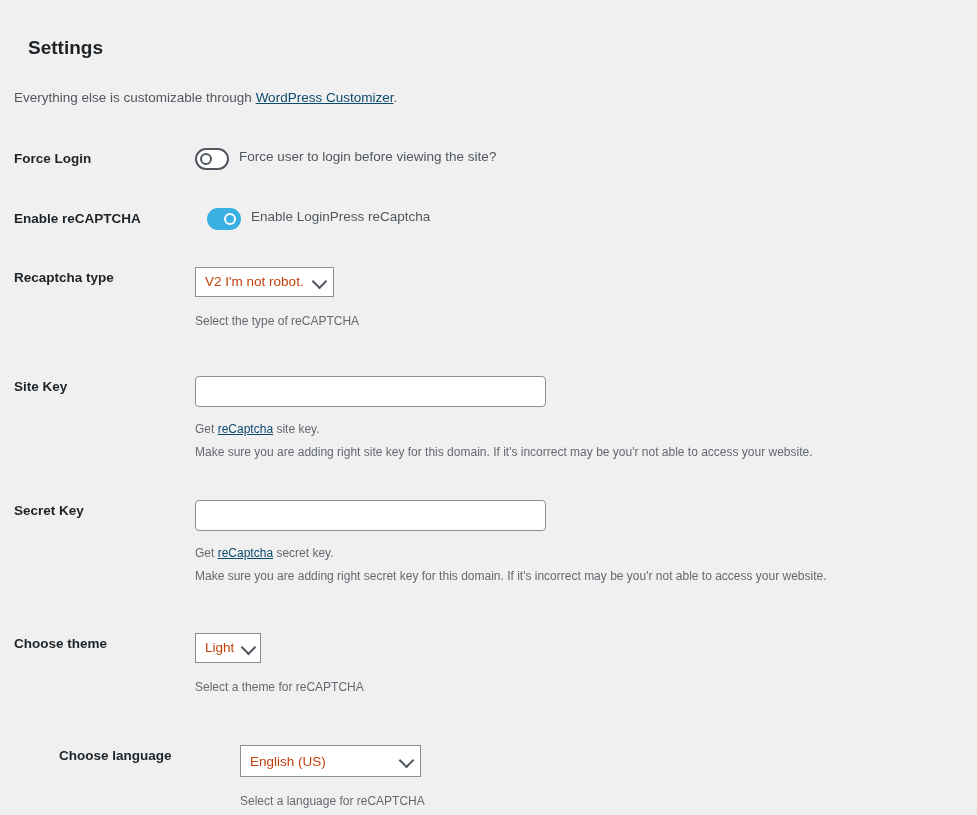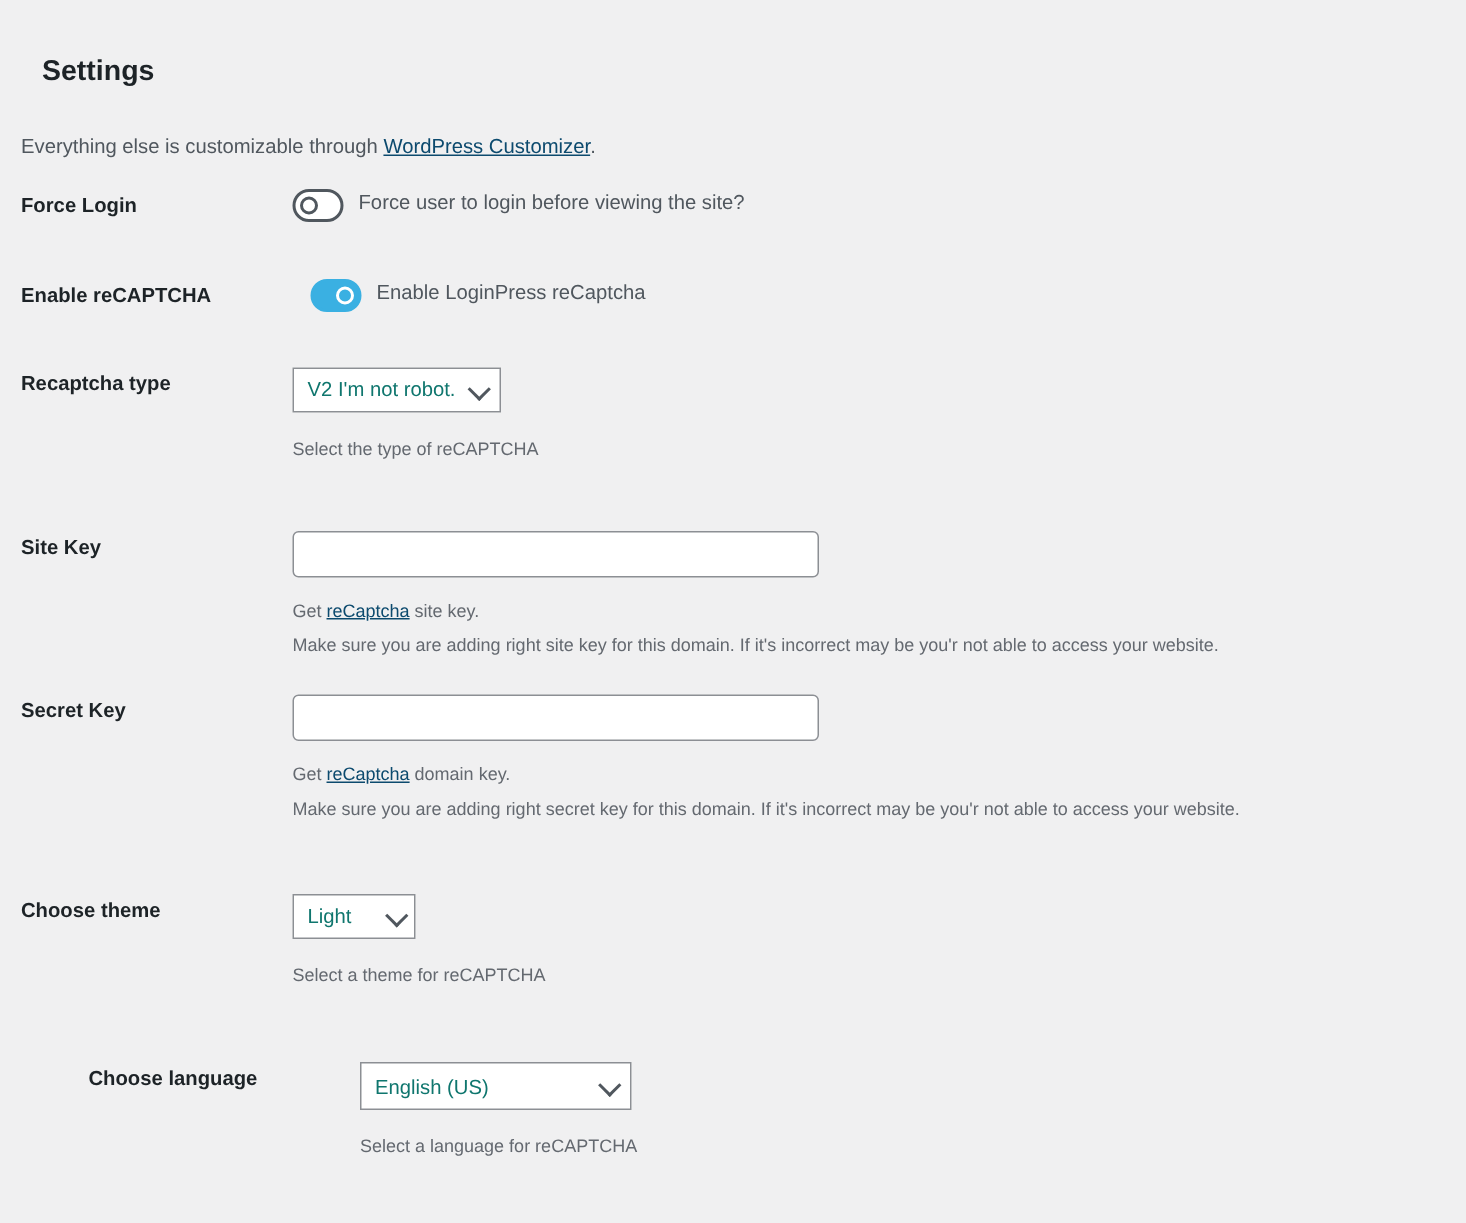--- a/index.html
+++ b/index.html
@@ -57,25 +57,25 @@
     color: #1d2327;
     line-height: 1.4;
     padding-top: 2px;
   }
   .row-field {
     flex: 1 1 auto;
     min-width: 0;
   }
 
   
-  #row-force-login   { margin-top: 18px; }
+  #row-force-login   { margin-top: 40px; }
   #row-enable-recap  { margin-top: 38px; gap: 12px; }
   #row-recap-type    { margin-top: 37px; }
   #row-site-key      { margin-top: 46px; }
-  #row-secret-key    { margin-top: 24px; }
+  #row-secret-key    { margin-top: 39px; }
   #row-choose-theme  { margin-top: 48px; }
   #row-choose-lang   { margin-top: 49px; margin-left: 45px; }
 
   
   .toggle-line {
     display: flex;
   }
 
   .toggle {
     position: relative;
@@ -125,26 +125,26 @@
     position: relative;
     display: inline-flex;
     align-items: center;
     box-sizing: border-box;
     height: 30px;
     background: #ffffff;
     border: 1px solid #8c8f94;
     border-radius: 0;
     padding: 0 26px 0 9px;
     font-size: 13.5px;
-    color: #0f766e;
+    color: #c2410c;
     cursor: pointer;
     white-space: nowrap;
   }
   .select-box.w-recaptcha { width: 139px; }
-  .select-box.w-theme     { width: 82px; padding-right: 22px; }
+  .select-box.w-theme     { width: 66px; padding-right: 22px; }
   .select-box.w-language  { width: 181px; height: 32px; }
   .chev {
     position: absolute;
     right: 8px;
     top: 50%;
     width: 9px;
     height: 9px;
     margin-top: -6px;
     border-right: 2px solid #50575e;
     border-bottom: 2px solid #50575e;
@@ -229,21 +229,21 @@
       <input class="text-input" type="text" placeholder="" style="">
       <p class="desc after-input"><span>Get </span><a class="link" href="#">reCaptcha</a><span> site key.</span></p>
       <p class="desc tight">Make sure you are adding right site key for this domain. If it's incorrect may be you'r not able to access your website.</p>
     </div>
   </div>
 
   <div class="row" id="row-secret-key">
     <div class="row-label">Secret Key</div>
     <div class="row-field">
       <input class="text-input" type="text" placeholder="" style="">
-      <p class="desc after-input"><span>Get </span><a class="link" href="#">reCaptcha</a><span> domain key.</span></p>
+      <p class="desc after-input"><span>Get </span><a class="link" href="#">reCaptcha</a><span> secret key.</span></p>
       <p class="desc tight">Make sure you are adding right secret key for this domain. If it's incorrect may be you'r not able to access your website.</p>
     </div>
   </div>
 
   <div class="row" id="row-choose-theme">
     <div class="row-label">Choose theme</div>
     <div class="row-field">
       <div class="select-box w-theme">
         <span>Light</span>
         <span class="chev"></span>

